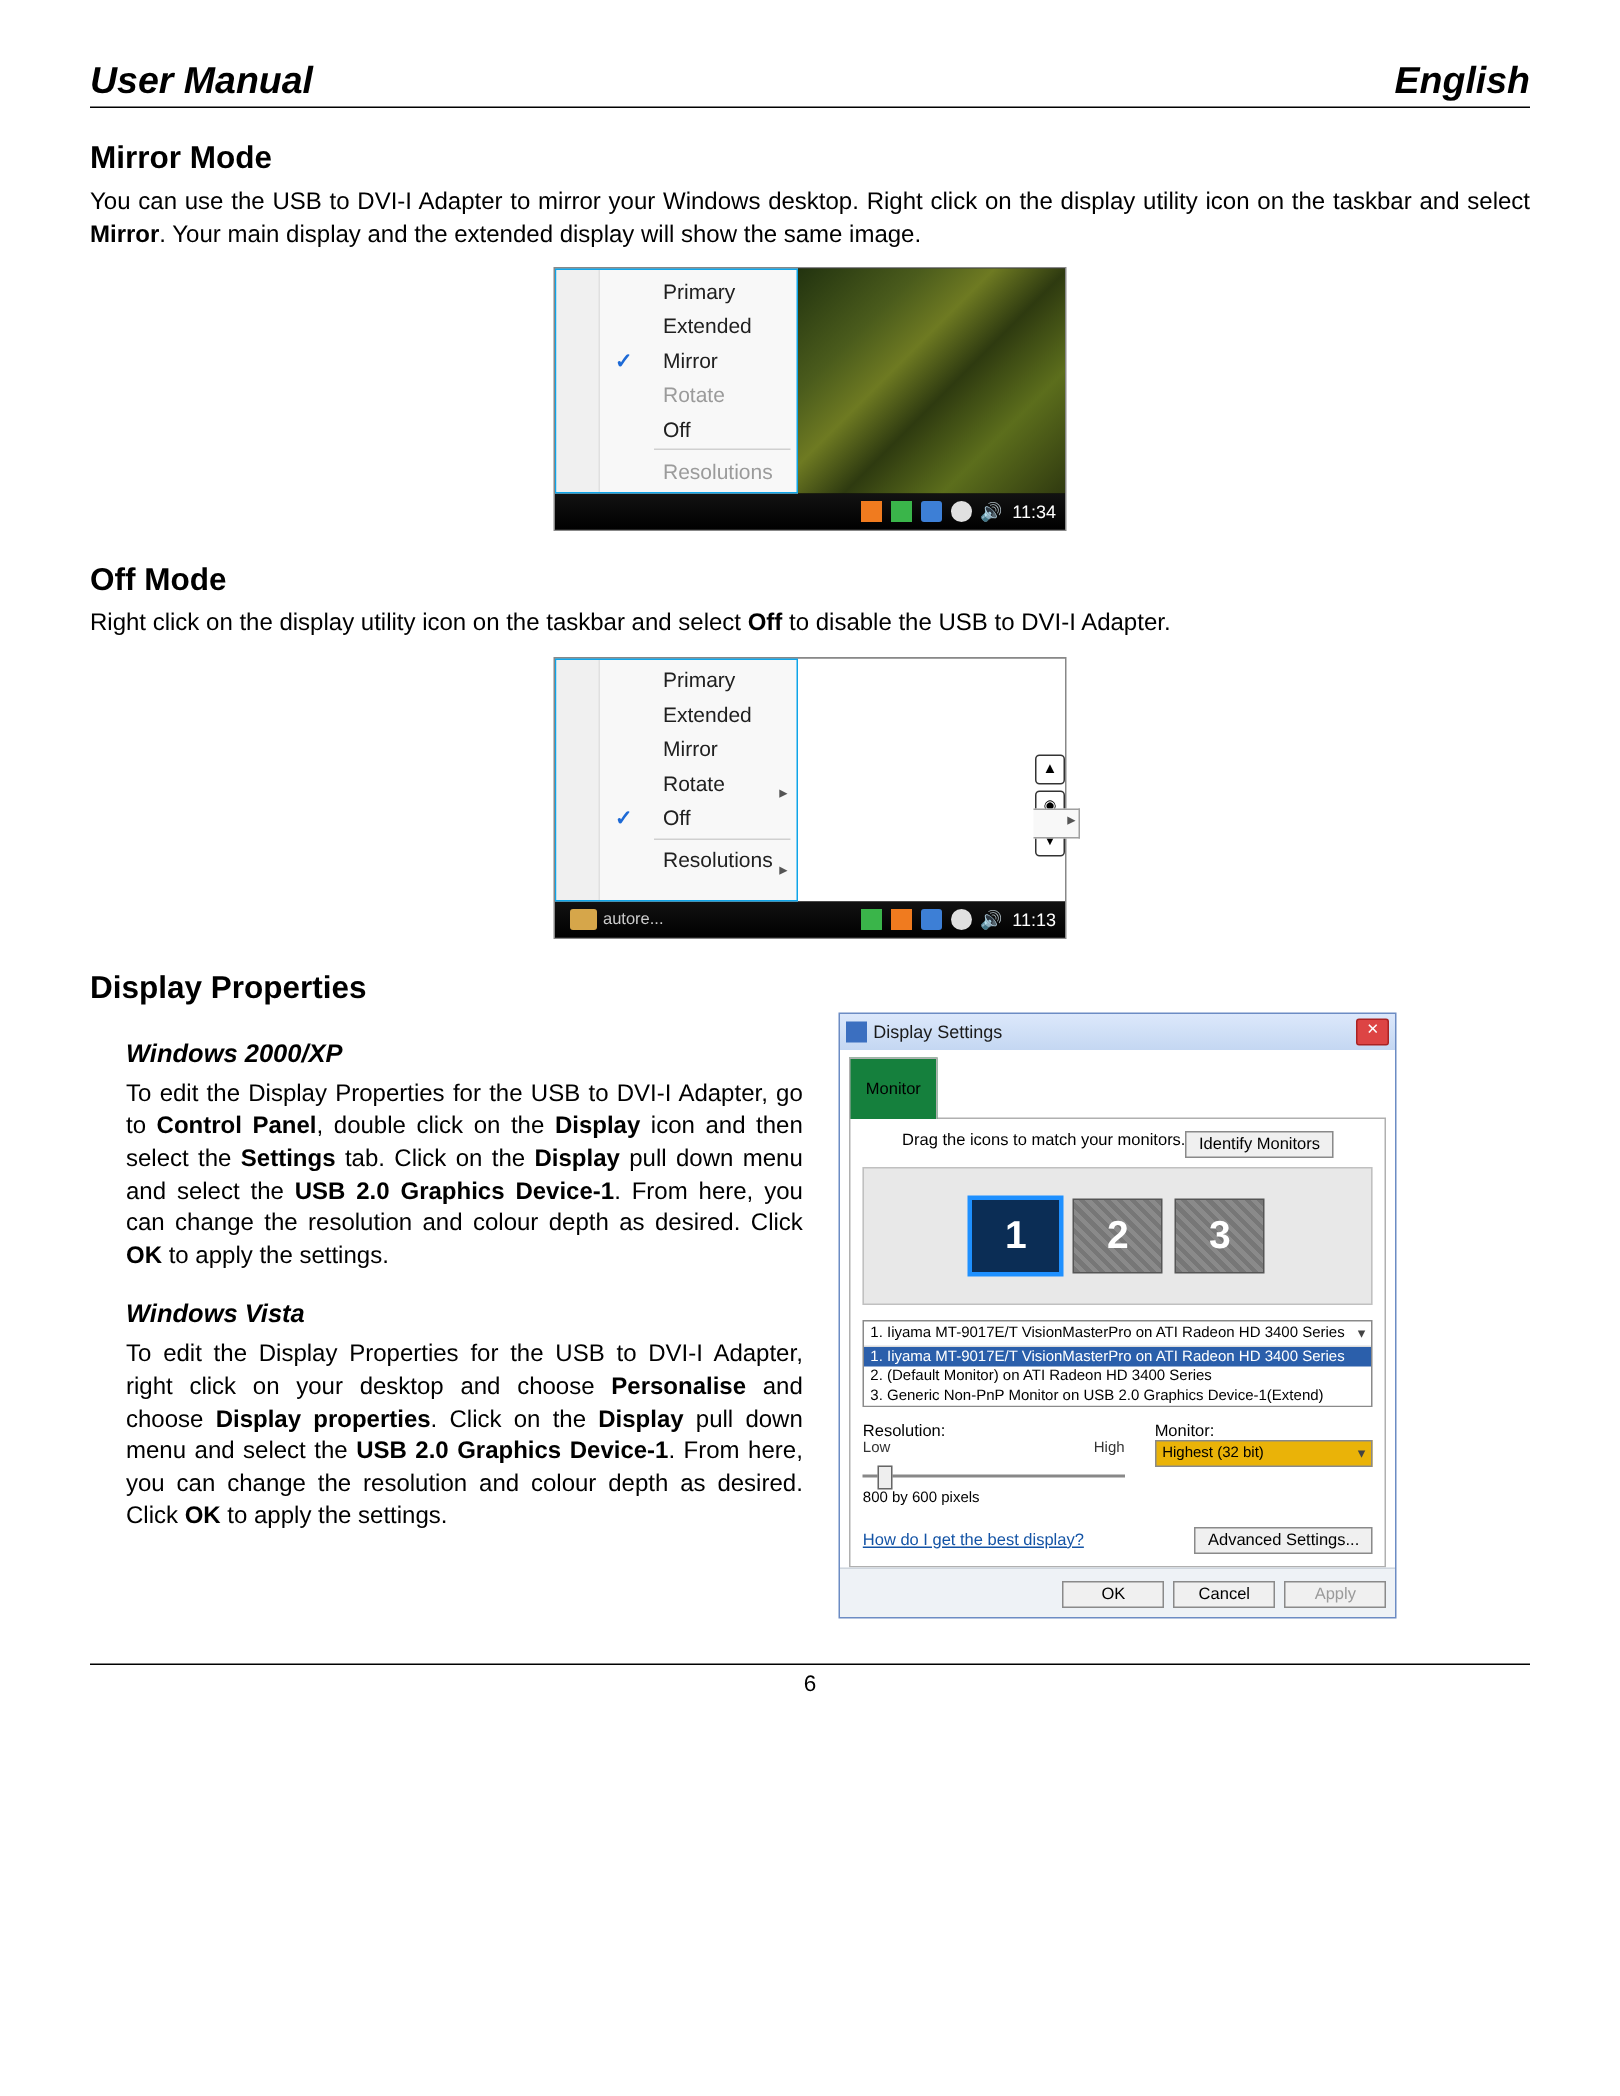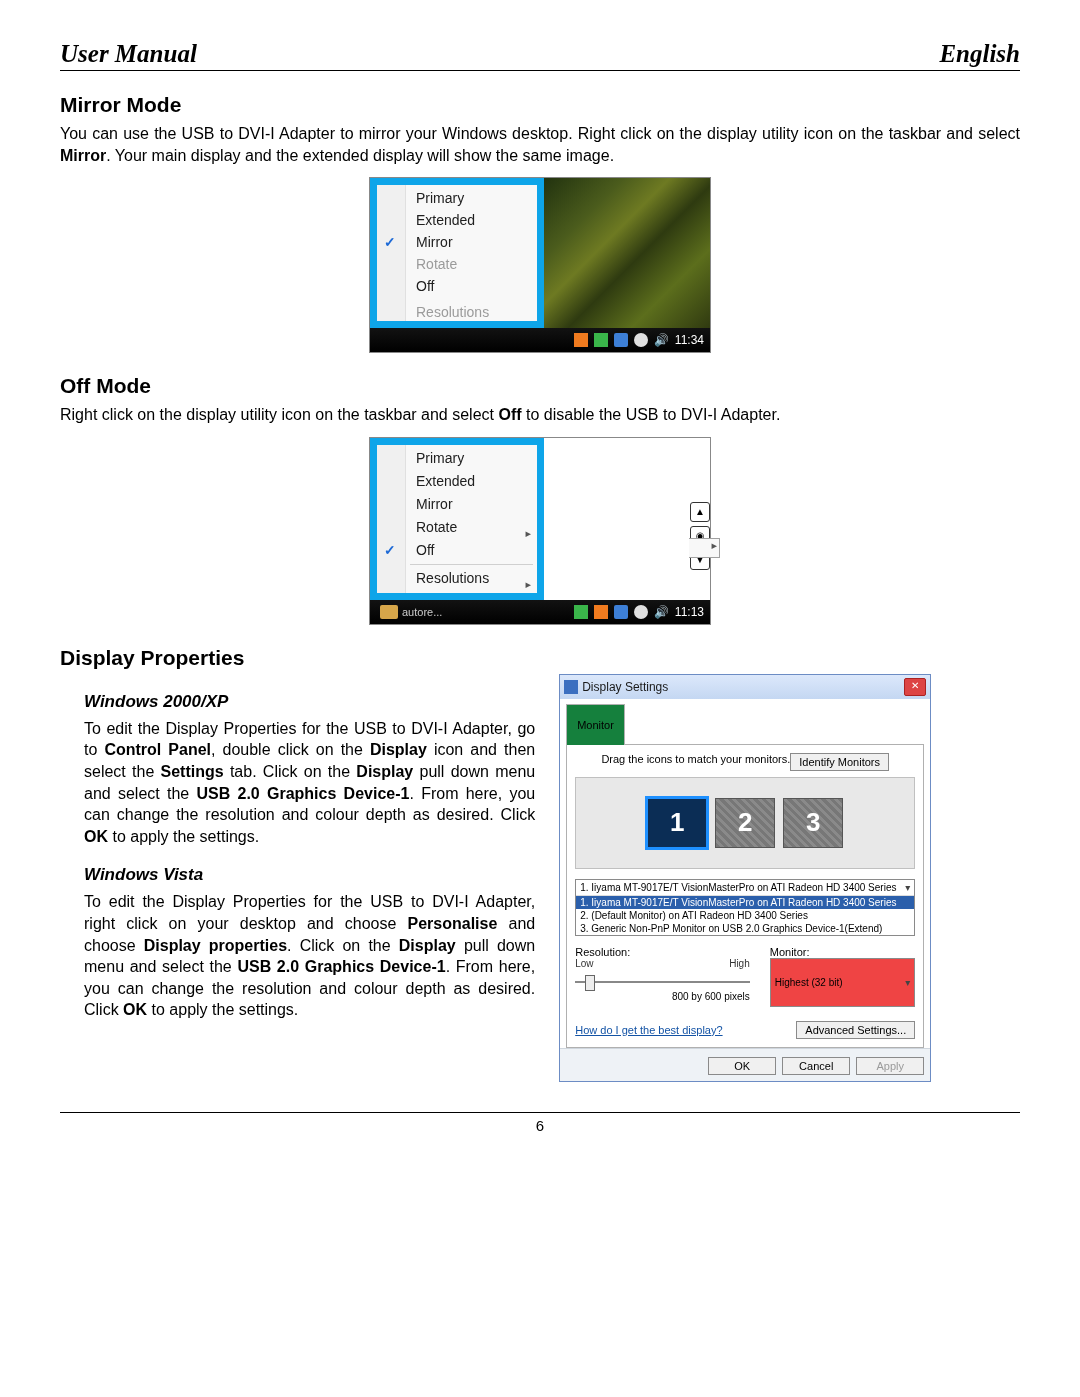--- a/index.html
+++ b/index.html
@@ -5,21 +5,21 @@
   body {
     margin: 0;
     padding: 40px 60px;
     font-family: Arial, Helvetica, sans-serif;
     font-size: 16px;
     color: #000;
     background: #fff;
     width: 1080px;
     box-sizing: border-box;
   }
-  .header-row { display: flex; justify-content: space-between; align-items: baseline; border-bottom: 1.5px solid #000; padding-bottom: 2px; font-family: Liberation Serif, serif; }
+  .header-row { display: flex; justify-content: space-between; align-items: baseline; border-bottom: 1.5px solid #000; padding-bottom: 2px; }
   .header-title { font-size: 25px; font-style: italic; font-weight: bold; }
   .header-lang  { font-size: 25px; font-style: italic; font-weight: bold; }
   h2.section { font-size: 21px; font-weight: bold; margin: 22px 0 4px 0; }
   h3.subsec  { font-size: 17px; font-weight: bold; font-style: italic; margin: 18px 0 6px 0; }
   p.para { margin: 6px 0 12px 0; line-height: 1.35; }
   p.justify { text-align: justify; }
   .b { font-weight: bold; }
   .figure-center { display: flex; justify-content: center; margin: 4px 0 18px 0; }
   .columns { display: flex; gap: 24px; align-items: flex-start; }
   .col-text { flex: 1 1 52%; margin-left: 24px; }
@@ -31,23 +31,24 @@
     background: #000;
     display: flex;
     flex-direction: column;
     box-shadow: 0 0 0 1px #888;
     font-size: 14px;
   }
   .shot-row { display: flex; height: 150px; }
   .menu-col {
     width: 160px;
     background: #f8f8f8;
-    border: 7px solid #0ea5e9;
+    border: 1px solid #0ea5e9;
     position: relative;
     display: flex;
+    gap: 32px;
   }
   .menu-gutter { width: 28px; background: #f0f0f0; border-right: 1px solid #e0e0e0; }
   .menu-list { flex:1; display: flex; flex-direction: column; padding: 2px 0; }
   .menu-item { padding: 3px 10px; color:#202020; position: relative; white-space: nowrap; height:17px; display:flex; align-items:center;}
   .menu-item.disabled { color:#9b9b9b; }
   .menu-sep  { height:1px; margin:2px 4px; background:#d0d0d0; }
   .menu-item .arrow::after { content:"▸"; position:absolute; right:6px; font-size:11px; color:#555;}
   .check { position:absolute; left:-22px; color:#1e6ad6; font-weight:bold; }
   .bg-right {
     flex:1;
@@ -86,22 +87,22 @@
   .drop .sel::after{content:"▾";font-size:10px;color:#444;margin-left:4px;}
   .drop .optlist{background:#fff;border-top:1px solid #ddd;}
   .drop .opt{padding:1px 4px;}
   .drop .opt.hl{background:#2b5fab;color:#fff;}
   .twocol{display:flex;gap:20px;margin-top:10px;}
   .lbl{font-size:11px;}
   .slider{position:relative;height:16px;margin:4px 0 0 0;}
   .slider-track{position:absolute;top:8px;left:0;right:0;height:2px;background:#888;}
   .slider-thumb{position:absolute;top:2px;left:10px;width:8px;height:14px;background:#eee;border:1px solid #666;}
   .ends{display:flex;justify-content:space-between;font-size:10px;color:#333;}
-  .rescur{font-size:10px;text-align:right;margin-top:2px;}
-  .colordrop{border:1px solid #8a8a8a;background:#ef4444;padding:18px 4px;display:flex;justify-content:space-between;align-items:center;font-size:10px;}
+  .rescur{font-size:10px;text-align:left;margin-top:2px;}
+  .colordrop{border:1px solid #8a8a8a;background:#eab308;padding:2px 4px;display:flex;justify-content:space-between;align-items:center;font-size:10px;}
   .colordrop::after{content:"▾";font-size:10px;color:#444;margin-left:4px;}
   .linkrow{display:flex;justify-content:space-between;align-items:center;margin-top:14px;}
   .bluelink{color:#1353a5;text-decoration:underline;}
   .btnrow{display:flex;justify-content:flex-end;gap:6px;padding:8px 6px 6px 0;background:#eef2f6;border-top:1px solid #cfd6de;}
   .btn.disabled{color:#9a9a9a;}
 
   hr.pgrule{border:none;border-top:1px solid #000;margin:30px 0 4px 0;}
   .pageno{text-align:center;font-size:15px;}
 </style>
 </head>

